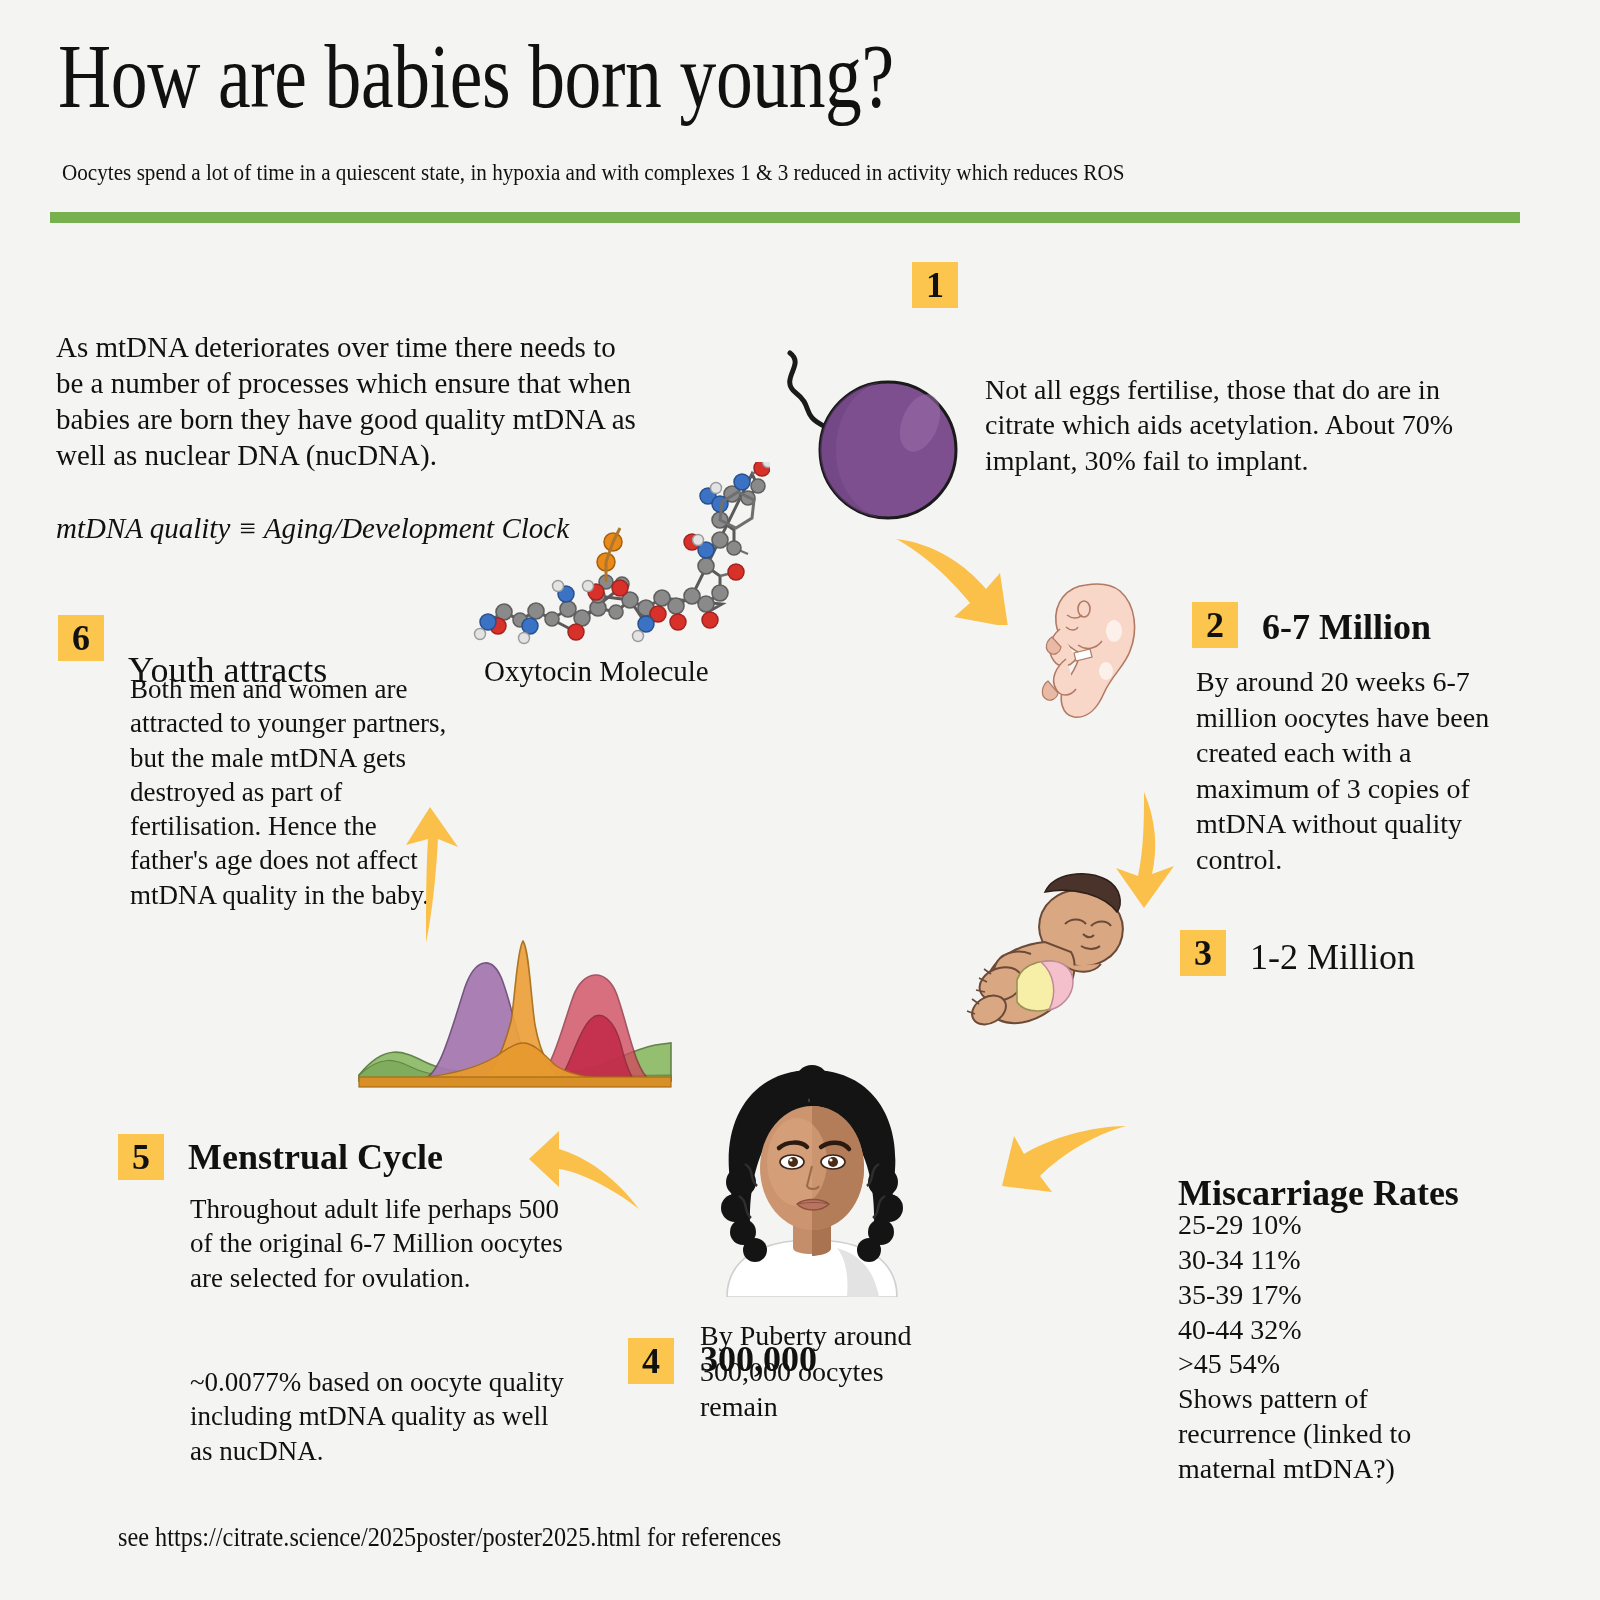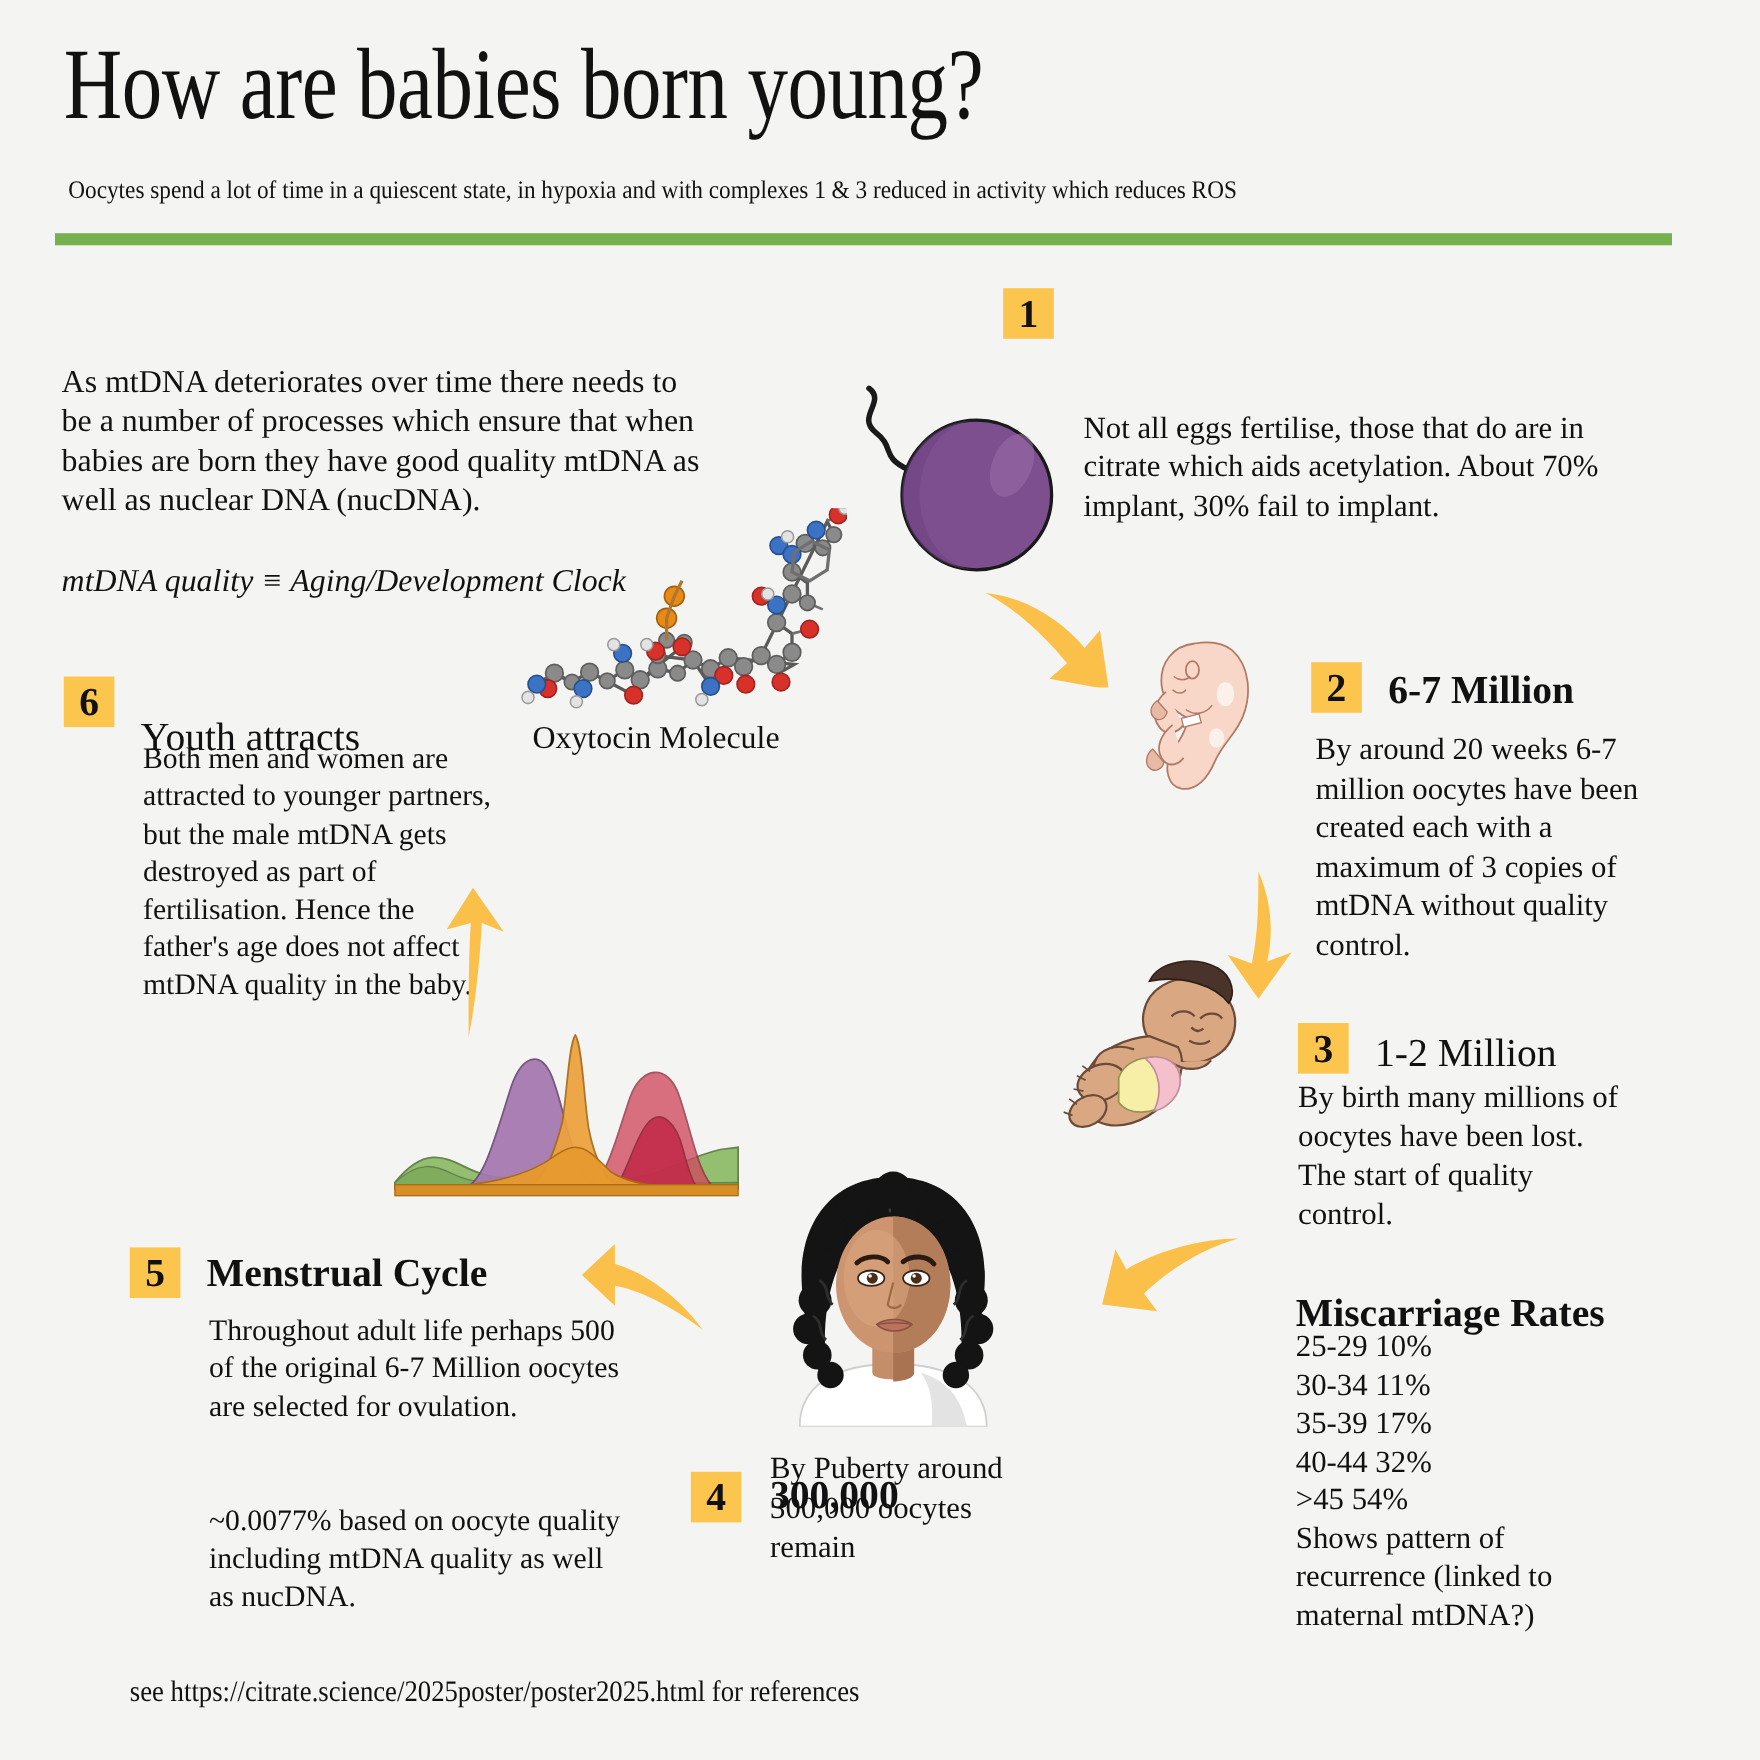--- a/index.html
+++ b/index.html
@@ -256,21 +256,20 @@
 
   <div class="num-badge" id="s1-badge">1</div>
   <div class="block" id="s1-body">Not all eggs fertilise, those that do are in citrate which aids acetylation.  About 70% implant, 30% fail to implant.</div>
 
   <div class="num-badge" id="s2-badge">2</div>
   <div class="block" id="s2-title">6-7 Million</div>
   <div class="block" id="s2-body">By around 20 weeks 6-7 million oocytes have been created each with a maximum of 3 copies of mtDNA without quality control.</div>
 
   <div class="num-badge" id="s3-badge">3</div>
   <div class="block" id="s3-title">1-2 Million</div>
-  <div class="block" id="s3-body">By birth many millions of oocytes have been lost. The start of quality control.</div>
 
   <div class="block" id="misc-head">Miscarriage Rates</div>
   <div class="block" id="misc-list" style="white-space: pre-line;">25-29 10%
 30-34 11%
 35-39 17%
 40-44 32%
 &gt;45 54%
 Shows pattern of
 recurrence  (linked to
 maternal mtDNA?)</div>

